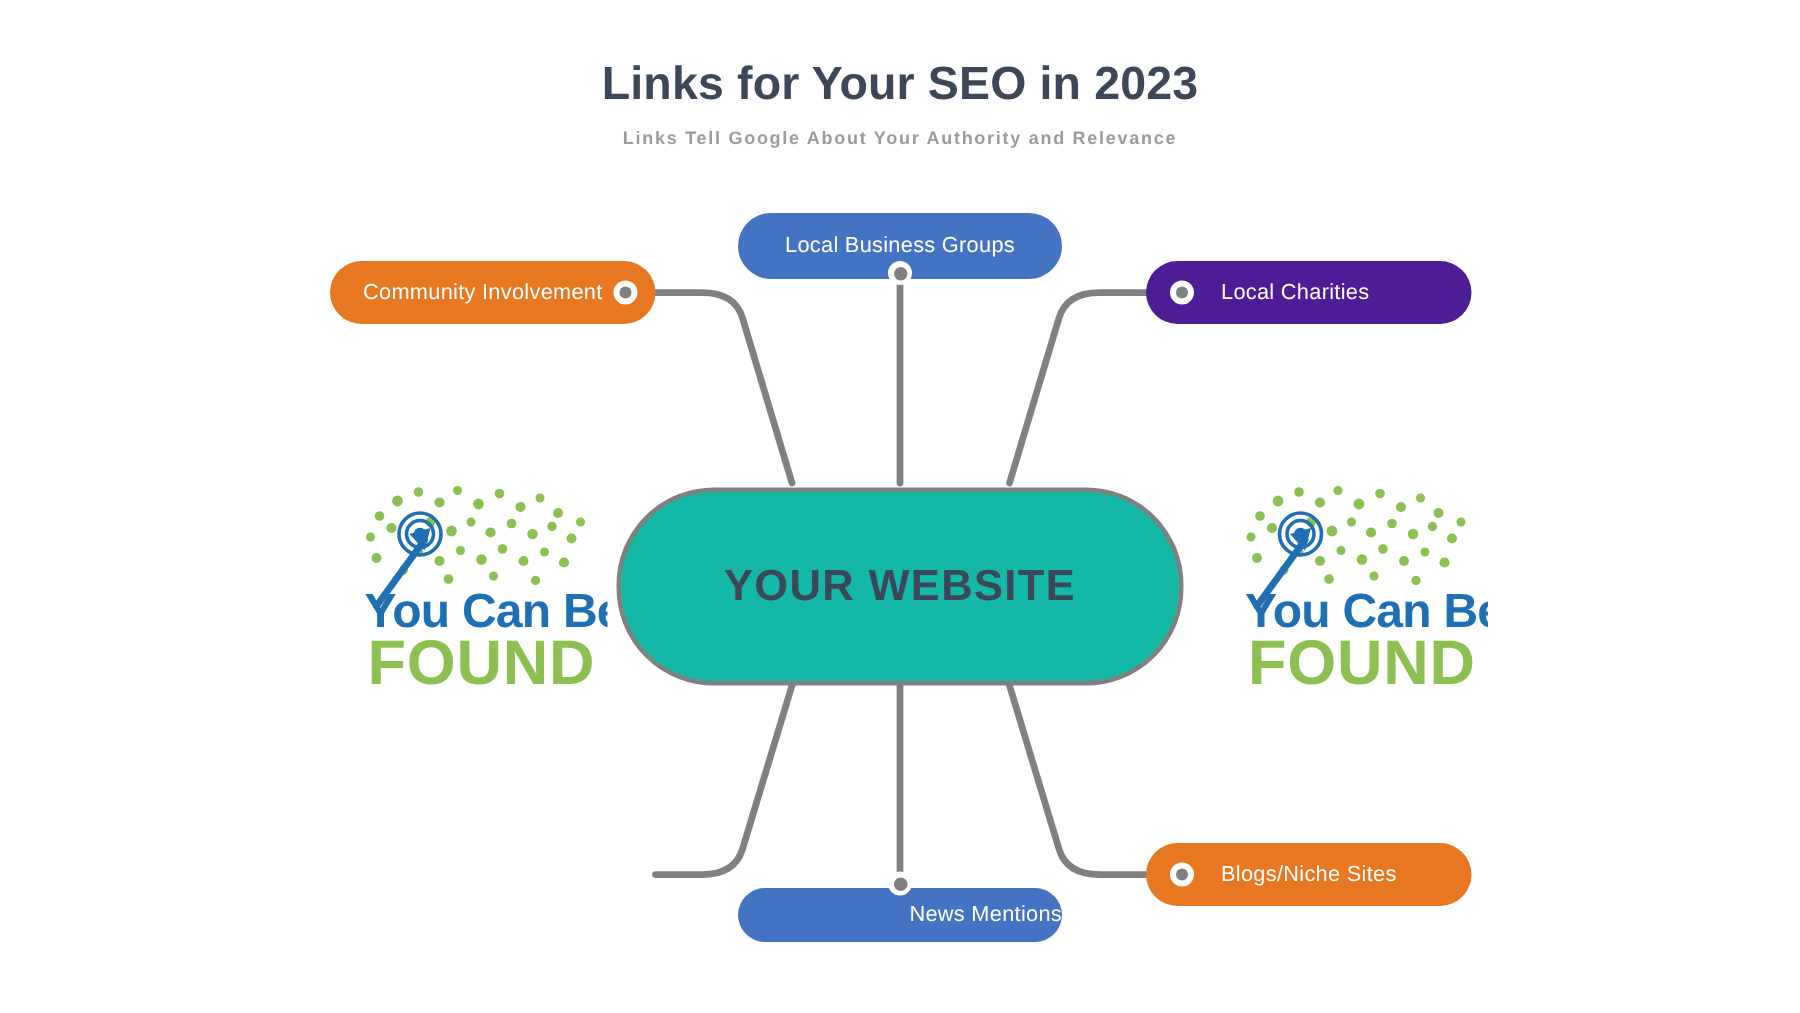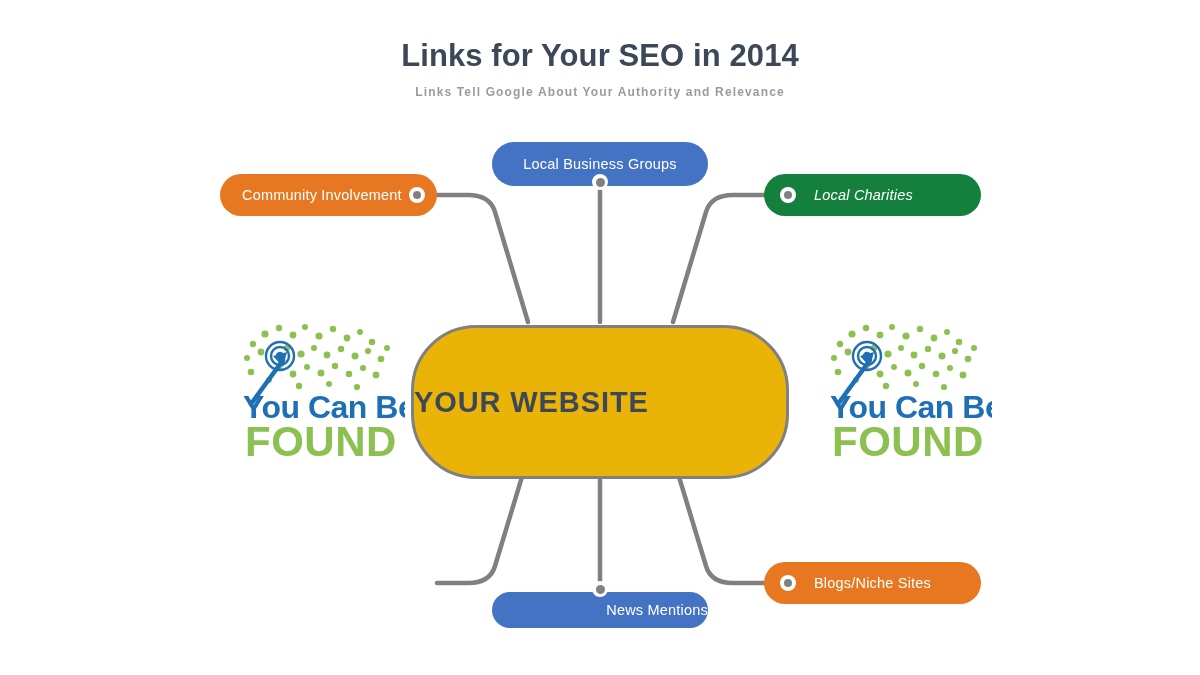--- a/index.html
+++ b/index.html
@@ -52,26 +52,27 @@
     width: 1200px;
     height: 675px;
   }
 
   
   #center-node {
     position: absolute;
     left: 411px;
     top: 325px;
     width: 378px;
-    height: 154px;
+    height: 132px;
     border: 3px solid #808080;
     border-radius: 65px;
-    background: #eab308;
+    background: #14b8a6;
     display: flex;
     align-items: center;
+    justify-content: center;
   }
 
   #center-node-label {
     font-size: 29px;
     font-weight: bold;
     color: #3c4858;
     letter-spacing: 0.9px;
   }
 
   
@@ -143,21 +144,21 @@
   }
   #logo-left  { left: 235px; top: 318px; }
   #logo-right { left: 822px; top: 318px; }
 </style>
 </head>
 <body>
 
 <div id="slide">
 
   <div id="header">
-    <div id="title">Links for Your SEO in 2014</div>
+    <div id="title">Links for Your SEO in 2023</div>
     <div id="subtitle">Links Tell Google About Your Authority and Relevance</div>
   </div>
 
   <svg id="connectors" viewBox="0 0 1200 675" width="1200" height="675" aria-hidden="true">
     <g fill="none" stroke="#808080" stroke-width="4.5" stroke-linecap="round" stroke-linejoin="round">
 
       <path d="M 437 195 L 468 195 Q 490 195 495 212 L 528 322"></path>
 
       <path d="M 600 190 L 600 322"></path>
 
@@ -178,21 +179,21 @@
   <div class="pill" id="pill-lbg" style="background:#4573C4;">
     <span class="pill-label">Local Business Groups</span>
   </div>
 
   <div class="pill" id="pill-community" style="background:#E87722;">
     <span class="pill-label">Community Involvement</span>
     <span class="dot" style="right:12px; top:13px;"></span>
   </div>
   <span class="free-dot" style="left:592px; top:174px;"></span>
 
-  <div class="pill" id="pill-charities" style="background:#15803d;font-style:italic;">
+  <div class="pill" id="pill-charities" style="background:#4c1d95;">
     <span class="pill-label">Local Charities</span>
     <span class="dot" style="left:16px; top:13px;"></span>
   </div>
 
 
   <div class="pill" id="pill-news" style="background:#4573C4;">
     <span class="pill-label">News Mentions</span>
   </div>
   <span class="free-dot" style="left:592px; top:581px;"></span>
 

